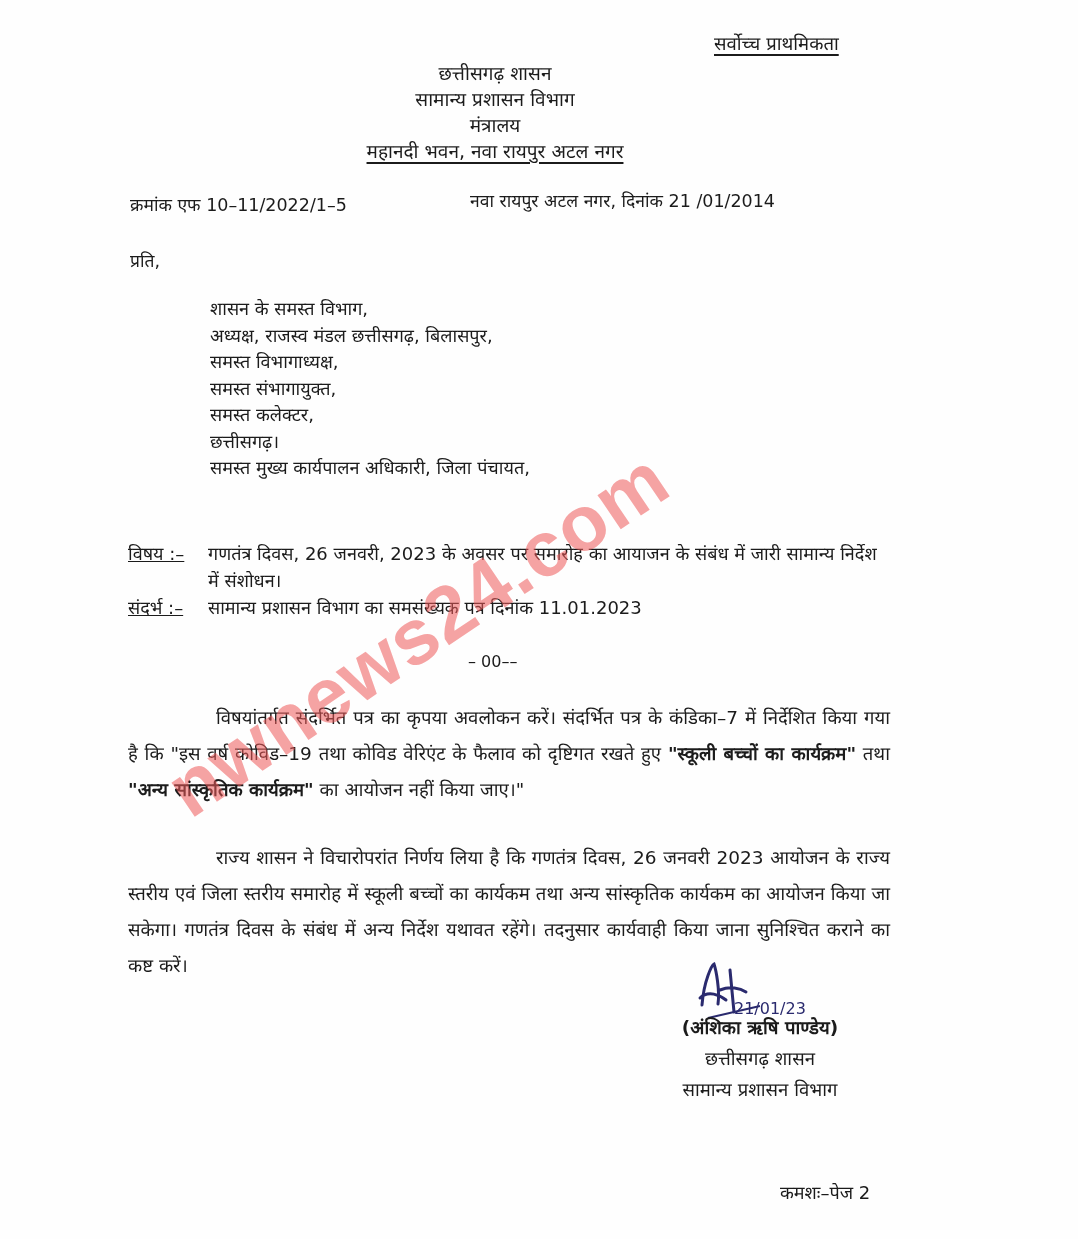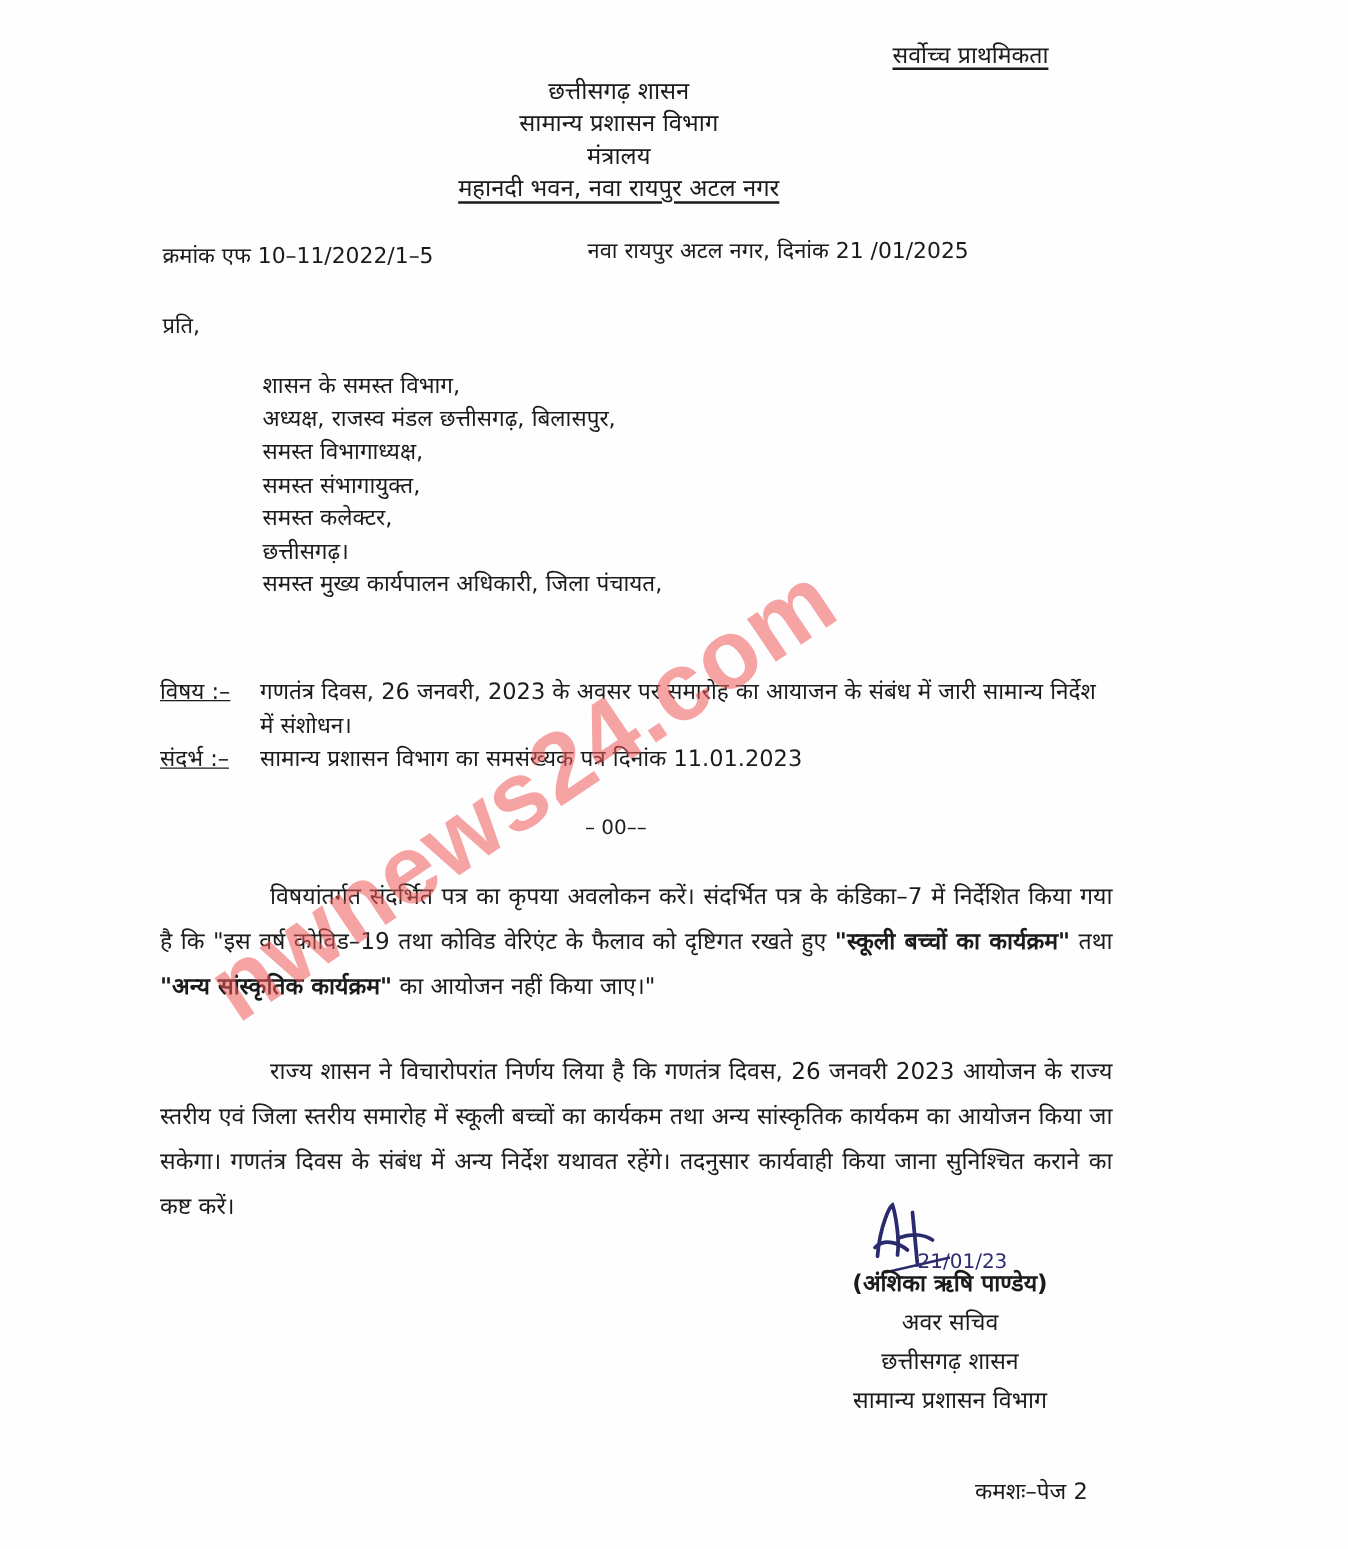--- a/index.html
+++ b/index.html
@@ -99,21 +99,21 @@
   <div class="abs u" style="left:714px; top:30px; font-size:18.5px;">सर्वोच्च प्राथमिकता</div>
 
   <div class="hdr" style="top:60px;">
     <div>छत्तीसगढ़ शासन</div>
     <div>सामान्य प्रशासन विभाग</div>
     <div>मंत्रालय</div>
     <div class="u">महानदी भवन, नवा रायपुर अटल नगर</div>
   </div>
 
   <div class="abs line" style="left:130px; top:192px;">क्रमांक एफ 10–11/2022/1–5</div>
-  <div class="abs line" style="left:470px; top:188px;">नवा रायपुर अटल नगर, दिनांक 21 /01/2025</div>
+  <div class="abs line" style="left:470px; top:188px;">नवा रायपुर अटल नगर, दिनांक 21 /01/2014</div>
 
   <div class="abs line" style="left:130px; top:248px;">प्रति,</div>
 
   <div class="addr-list">
     <div>शासन के समस्त विभाग,</div>
     <div>अध्यक्ष, राजस्व मंडल छत्तीसगढ़, बिलासपुर,</div>
     <div>समस्त विभागाध्यक्ष,</div>
     <div>समस्त संभागायुक्त,</div>
     <div>समस्त कलेक्टर,</div>
     <div>छत्तीसगढ़।</div>
@@ -142,21 +142,20 @@
   <div class="signature">
     <svg width="140" height="60" viewBox="0 0 140 60">
       <path d="M12 45 C14 20, 22 5, 24 4 C26 10, 30 30, 28 44 M10 38 C18 30, 30 35, 36 40 M40 10 L44 52 M30 30 C40 26, 50 28, 56 32" stroke="#2a2a6e" stroke-width="3" fill="none" stroke-linecap="round"></path>
       <text x="44" y="54" font-size="16" fill="#2a2a6e" font-family="DejaVu Sans, sans-serif">21/01/23</text>
       <path d="M18 58 L70 46" stroke="#2a2a6e" stroke-width="2" fill="none"></path>
     </svg>
   </div>
 
   <div class="sign-block">
     <div style="font-weight:bold;">(अंशिका ऋषि पाण्डेय)</div>
-    <div>अवर सचिव</div>
     <div>छत्तीसगढ़ शासन</div>
     <div>सामान्य प्रशासन विभाग</div>
   </div>
 
   <div class="abs" style="left:780px; top:1180px; font-size:18px;">कमशः–पेज 2</div>
 
   <div class="watermark">nwnews24.com</div>
 </div>
 
 </body></html>

